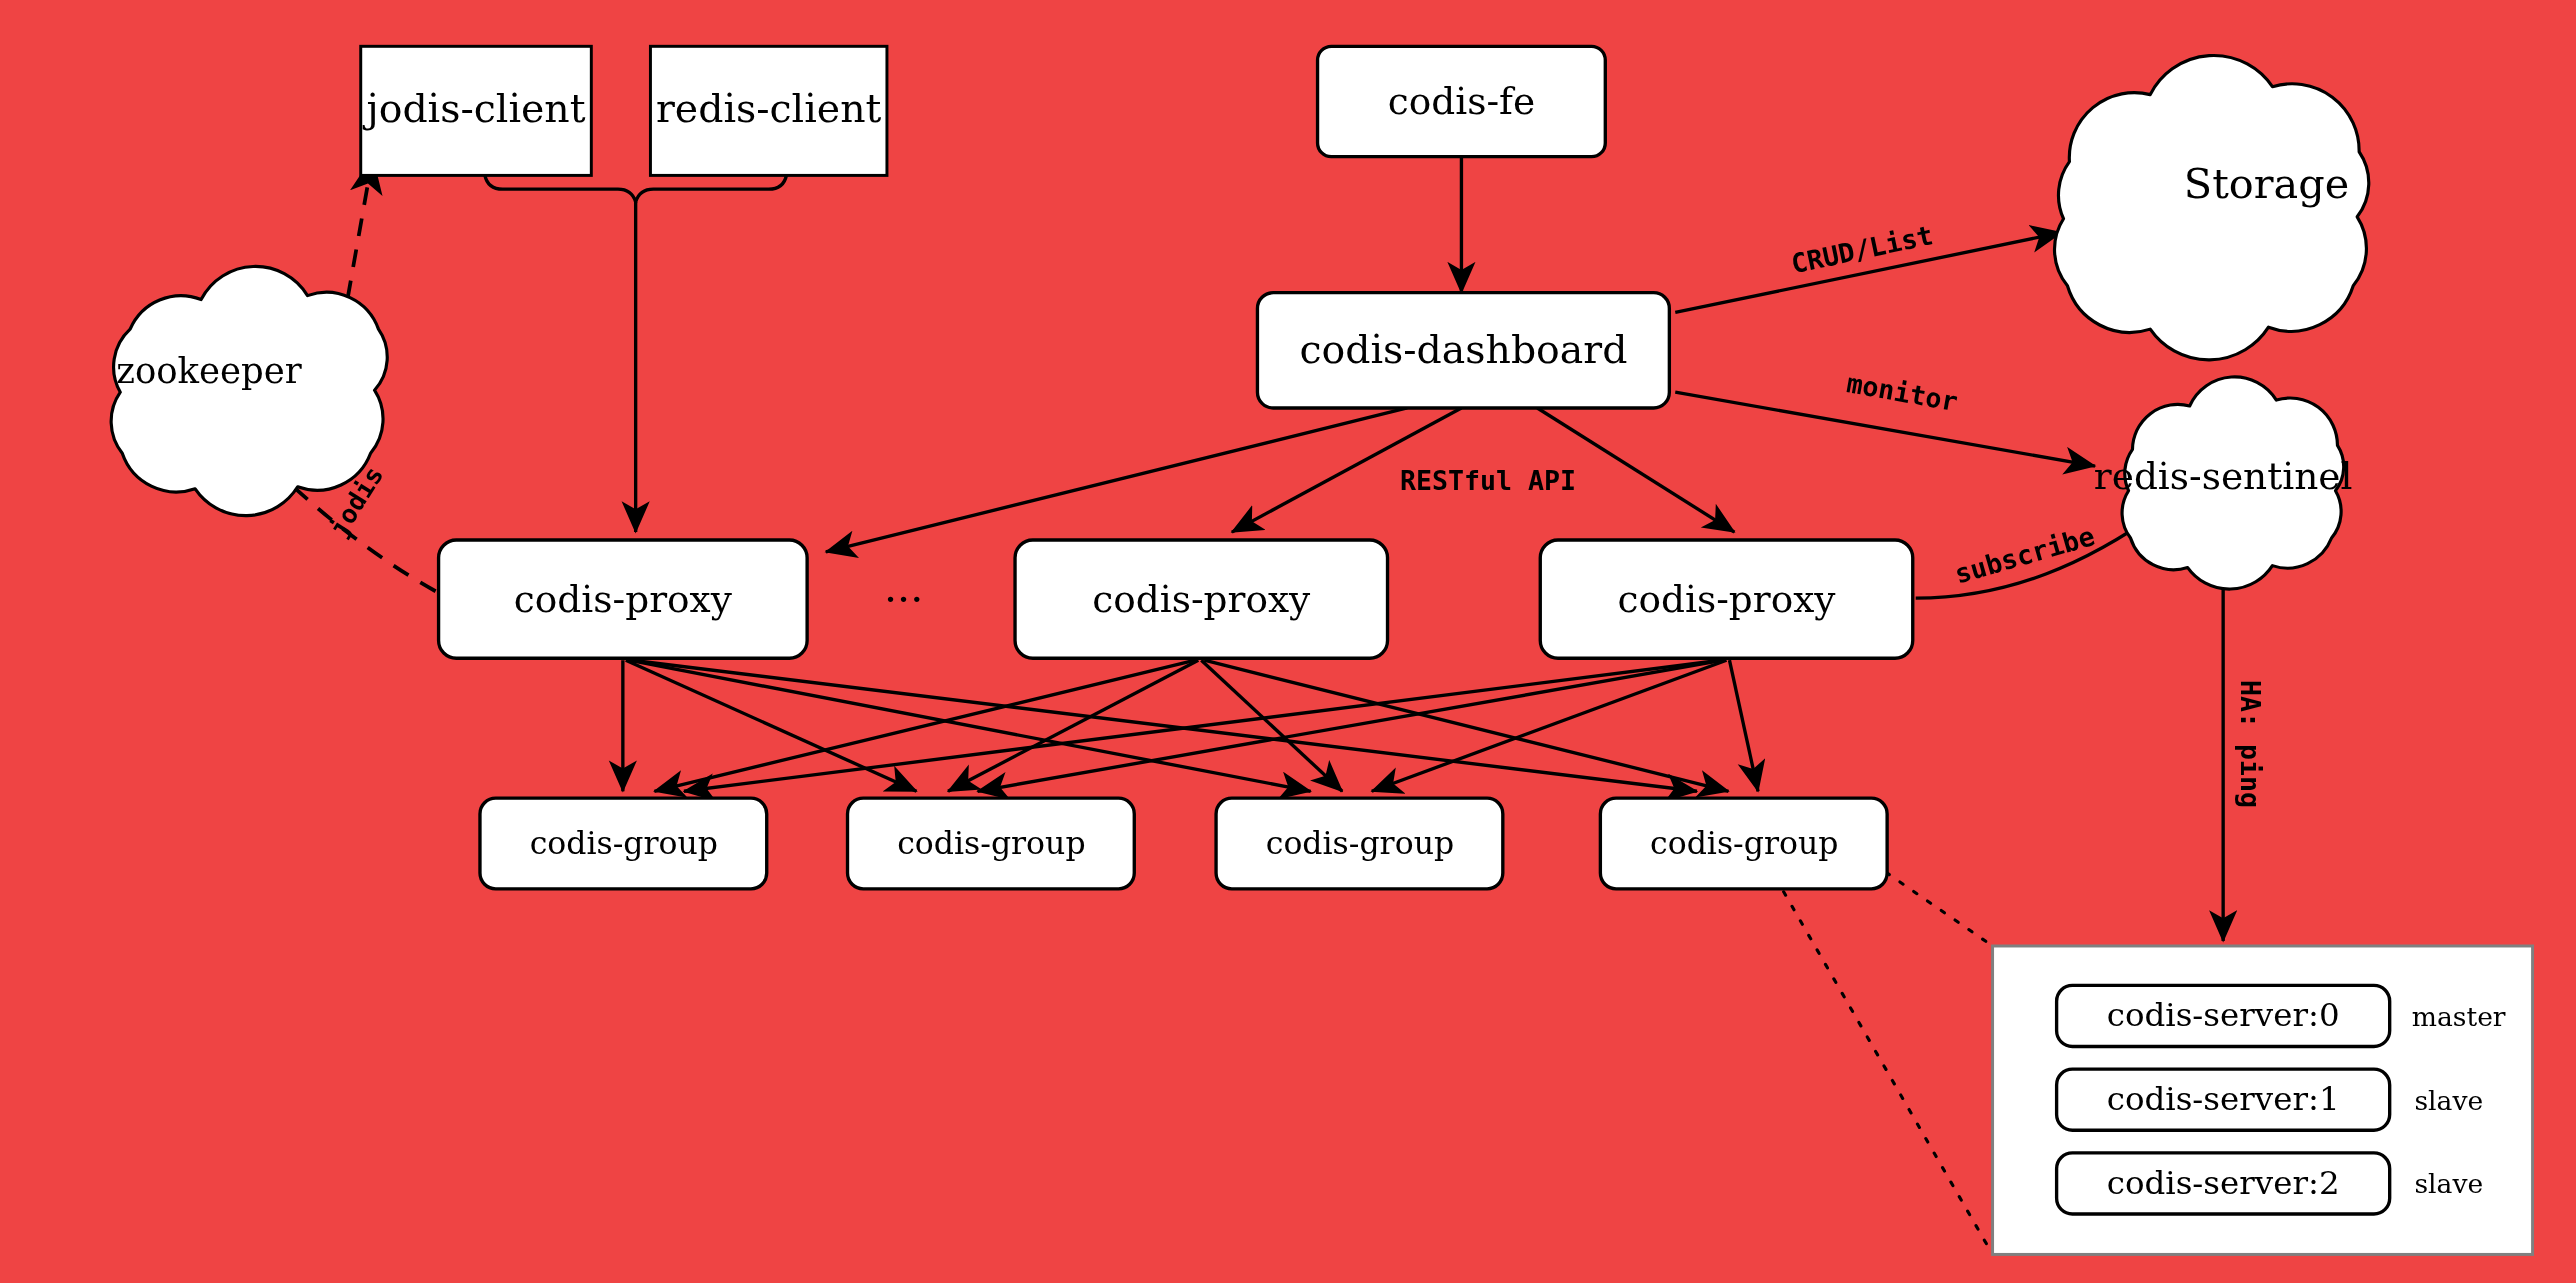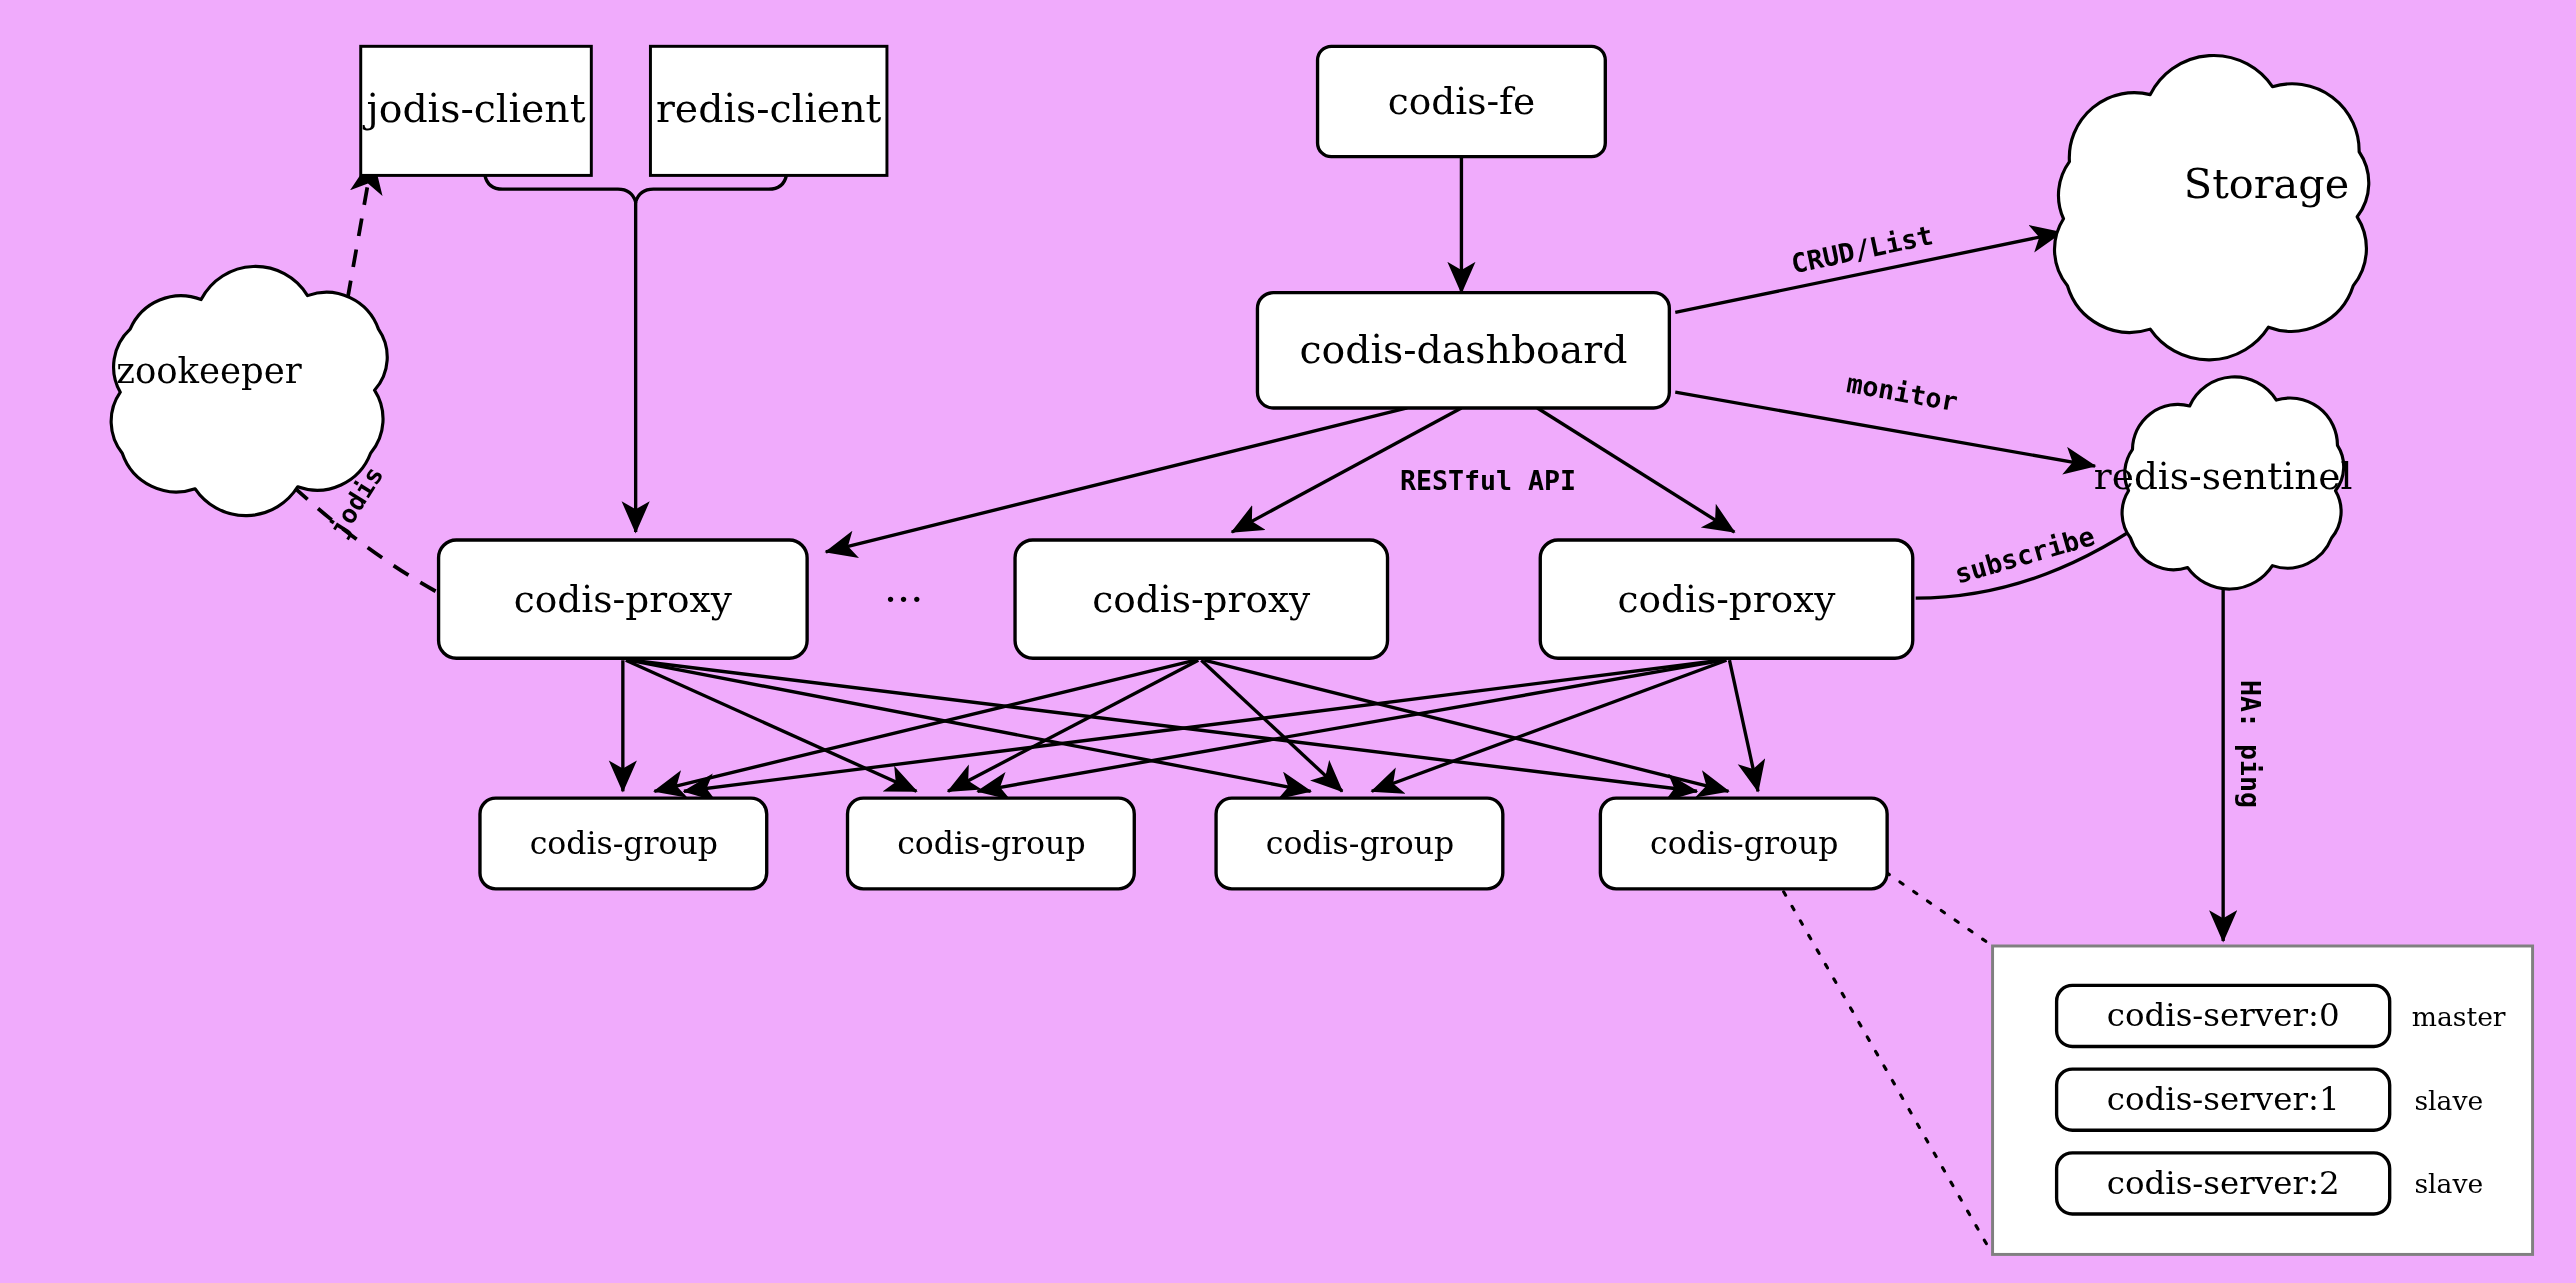--- a/index.html
+++ b/index.html
@@ -5,21 +5,21 @@
 <style>
   html, body {
     margin: 0;
     padding: 0;
     background: #ffffff;
   }
   #stage {
     position: relative;
     width: 2576px;
     height: 1283px;
-    background: #f0abfc;
+    background: #ef4444;
     font-family: "DejaVu Serif", "Liberation Serif", serif;
     overflow: hidden;
   }
   svg.layer {
     position: absolute;
     left: 0;
     top: 0;
     width: 2576px;
     height: 1283px;
   }

